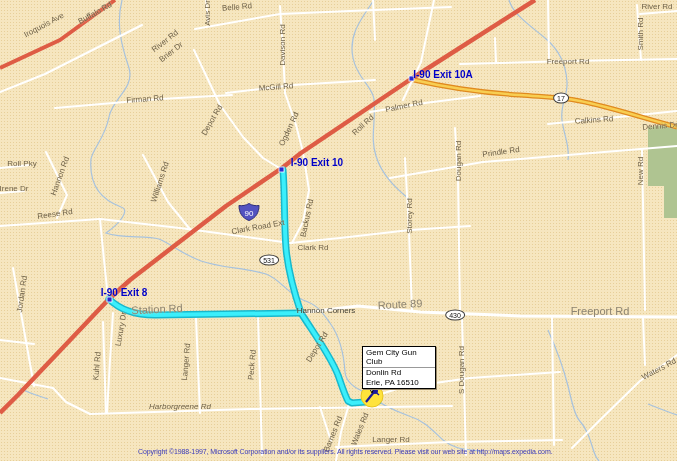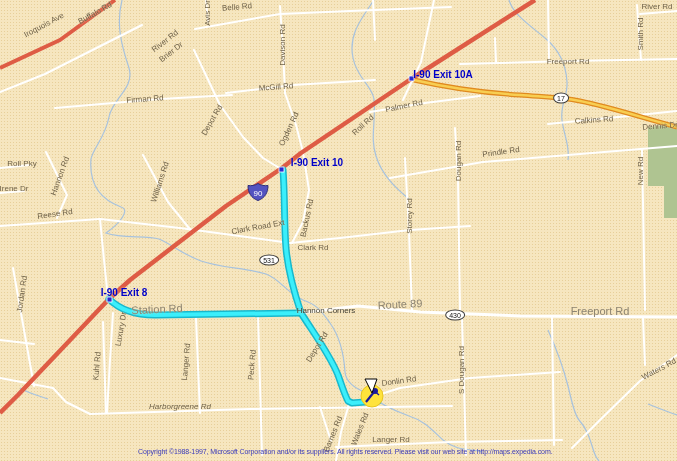--- a/index.html
+++ b/index.html
@@ -190,25 +190,30 @@
       <span class="lbl major" style="left: 600px; top: 311px; transform: translate(-50%, -50%) rotate(0deg);">Freeport Rd</span>
       <span class="lbl" style="left: 461px; top: 370px; transform: translate(-50%, -50%) rotate(-90deg);">S Dougan Rd</span>
       <span class="lbl" style="left: 399px; top: 381px; transform: translate(-50%, -50%) rotate(-8deg);">Donlin Rd</span>
       <span class="lbl" style="left: 180px; top: 406px; transform: translate(-50%, -50%) rotate(0deg); font-style: italic;">Harborgreene Rd</span>
       <span class="lbl" style="left: 391px; top: 439px; transform: translate(-50%, -50%) rotate(0deg);">Langer Rd</span>
       <span class="lbl" style="left: 333px; top: 434px; transform: translate(-50%, -50%) rotate(-68deg);">Barnes Rd</span>
       <span class="lbl" style="left: 360px; top: 429px; transform: translate(-50%, -50%) rotate(-68deg);">Wales Rd</span>
       <span class="lbl" style="left: 659px; top: 369px; transform: translate(-50%, -50%) rotate(-28deg);">Waters Rd</span>
     </div>
 
-  <div class="ishield" style="left:249px;top:192px;margin-left:9px;">
+  <div class="ishield" style="left:249px;top:212px;">
     <svg width="22" height="19" viewBox="0 0 22 19">
       <path d="M11,1 C8,3 4,3.5 1,3 C1,10 4,15.5 11,18 C18,15.5 21,10 21,3 C18,3.5 14,3 11,1 Z" fill="#5353C0" stroke="#2E2E7A" stroke-width="1"></path>
       <text x="11" y="13" text-anchor="middle" font-size="8" fill="#FFFFFF" font-family="Liberation Sans, sans-serif">90</text>
     </svg>
   </div>
   <div class="shield" style="left:269px;top:260px;">531</div>
   <div class="shield" style="left:455px;top:315px;">430</div>
   <div class="shield" style="left:561px;top:98px;">17</div>
 
+  <div class="callout">
+    <div class="t">Gem City Gun Club</div>
+    <div class="l">Donlin Rd</div>
+    <div class="l">Erie, PA 16510</div>
+  </div>
 
   <div class="copyright">Copyright ©1988-1997, Microsoft Corporation and/or its suppliers. All rights reserved. Please visit our web site at http://maps.expedia.com.</div>
 </div>
 
 </body></html>

